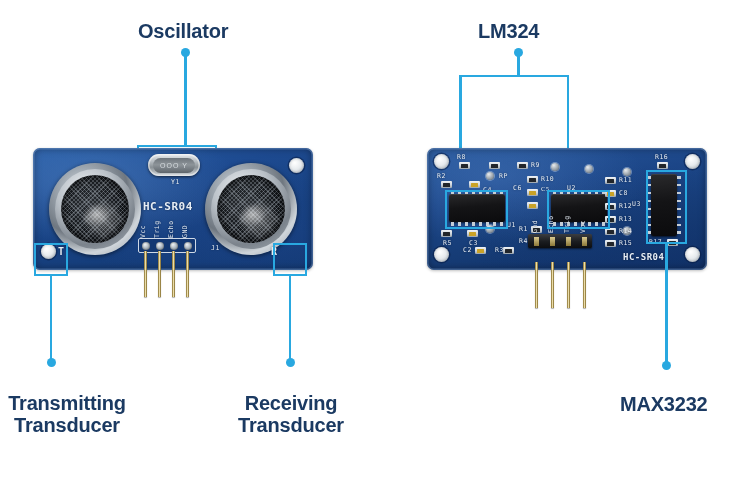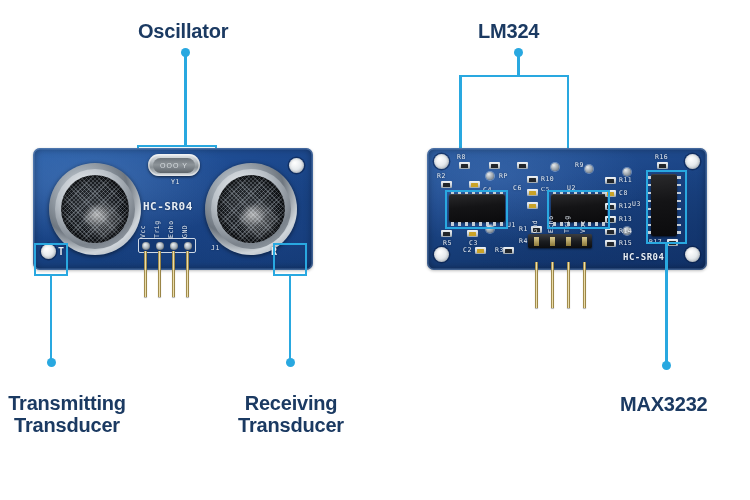--- a/index.html
+++ b/index.html
@@ -358,21 +358,21 @@
         <i></i>
       </div>
     <div class="silk silk-sm" style="left:30px;top:5px;">R8</div>
     <div class="smd nar" style="left:62px;top:14px;">
         <i></i>
       </div>
     <div class="silk silk-sm" style="left:72px;top:24px;">RP</div>
     <div class="smd nar" style="left:90px;top:14px;">
         <i></i>
       </div>
-    <div class="silk silk-sm" style="left:104px;top:13px;margin-left:44px;">R9</div>
+    <div class="silk silk-sm" style="left:104px;top:13px;">R9</div>
 
     <div class="smd nar" style="left:100px;top:28px;">
         <i></i>
       </div>
     <div class="silk silk-sm" style="left:114px;top:27px;">R10</div>
     <div class="smd nar cap" style="left:42px;top:33px;">
         <i></i>
       </div>
     <div class="silk silk-sm" style="left:56px;top:38px;">C4</div>
     <div class="smd nar cap" style="left:100px;top:41px;">

